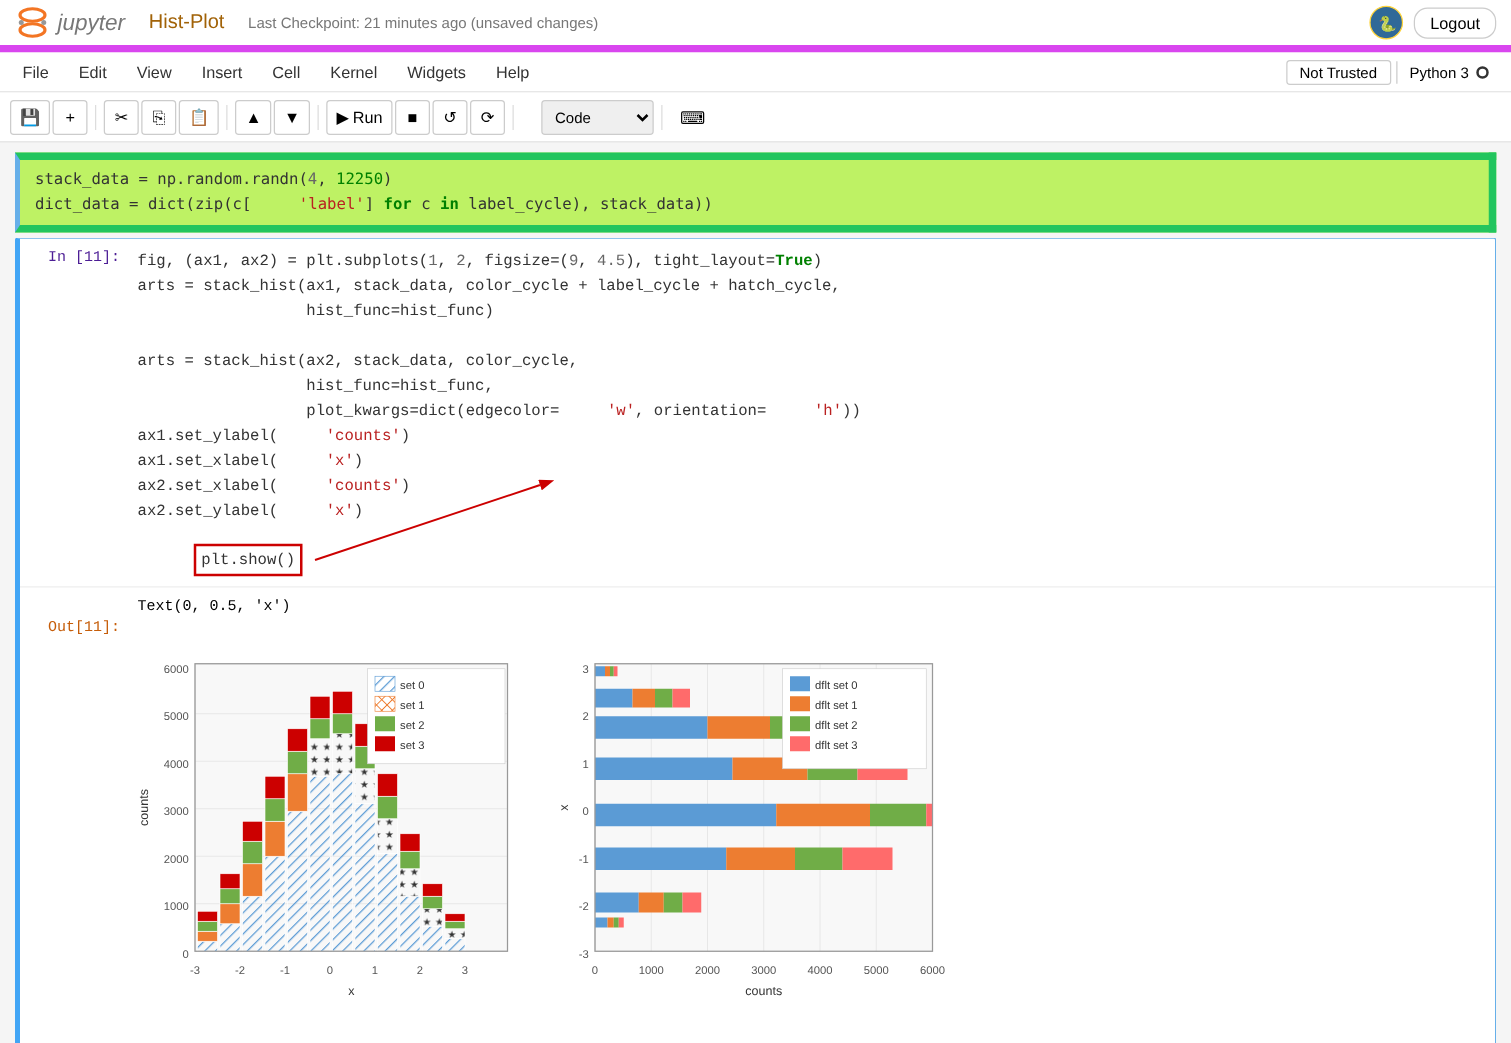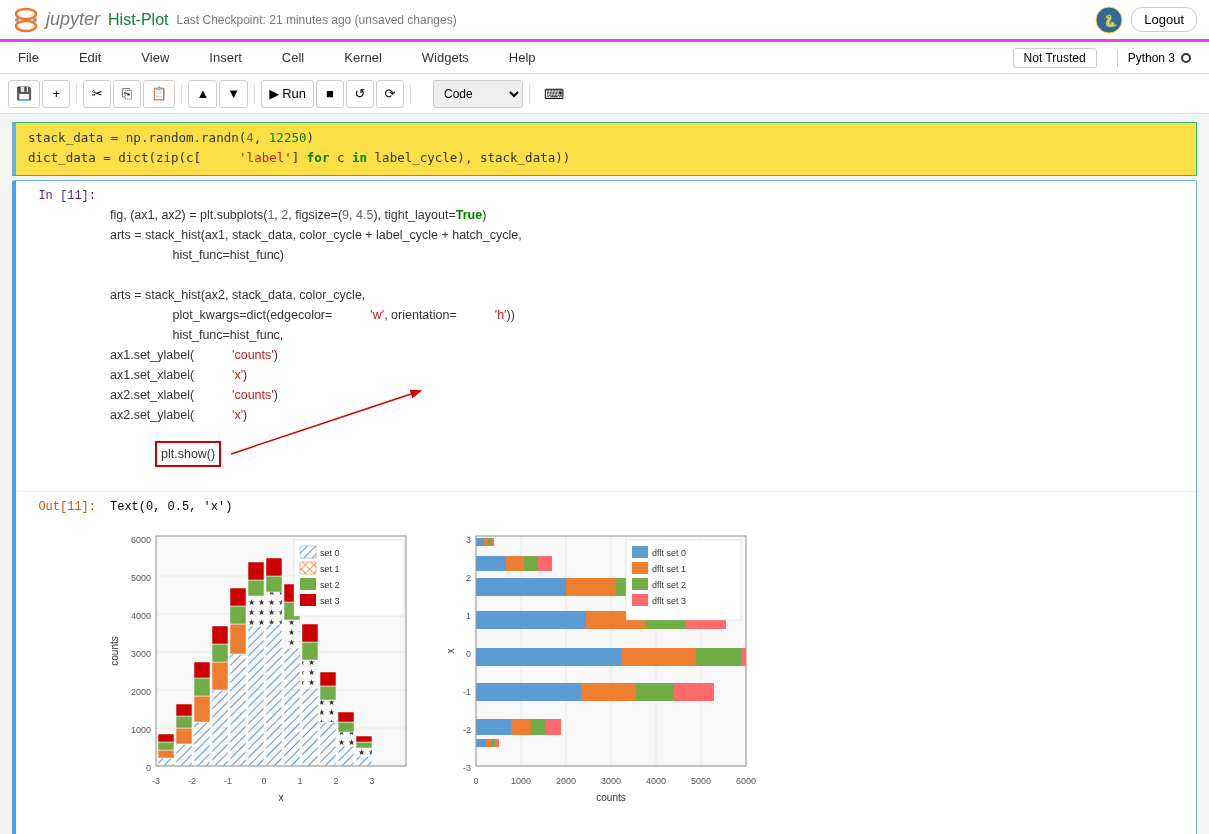--- a/index.html
+++ b/index.html
@@ -1,49 +1,50 @@
 <!DOCTYPE html>
 <html><head>
   <meta charset="utf-8">
   <style>
     * { box-sizing: border-box; margin: 0; padding: 0; }
     body { font-family: -apple-system, BlinkMacSystemFont, 'Segoe UI', sans-serif; background: #f5f5f5; font-size: 13px; }
 
     
     #navbar {
       background: #fff;
-      border-bottom: 3px solid #d946ef;
+      border-bottom: 6px solid #d946ef;
       display: flex;
       align-items: center;
       padding: 0 12px;
       height: 42px;
+      gap: 11px;
     }
     #logo { display: flex; align-items: center; gap: 6px; }
     #logo-icon { width: 28px; height: 28px; }
-    #notebook-title { font-size: 16px; font-weight: 400; margin-left: 4px; color: #15803d; text-align: center; }
+    #notebook-title { font-size: 16px; font-weight: 400; margin-left: 4px; color: #a16207; text-align: center; }
     #checkpoint-info { font-size: 12px; color: #777; margin-left: 8px; }
     #navbar-right { margin-left: auto; display: flex; align-items: center; gap: 8px; }
     #logout-btn {
       padding: 4px 12px;
       border: 1px solid #ccc;
       border-radius: 11px;
       background: #fff;
       cursor: pointer;
       font-size: 13px;
     }
 
     
     #menubar {
       background: #fff;
       border-bottom: 1px solid #e0e0e0;
       display: flex;
       align-items: center;
       padding: 0 8px;
       height: 32px;
-      gap: 20px;
+      gap: 4px;
     }
     .menu-item {
       padding: 2px 10px;
       cursor: pointer;
       border-radius: 3px;
       font-size: 13px;
       color: #333;
     }
     #not-trusted-btn {
       margin-left: auto;
@@ -108,22 +109,22 @@
       cursor: pointer;
       font-size: 14px;
       height: 28px;
     }
 
     
     #content { padding: 8px 12px; }
 
     
     #pre-cell-code {
-      background: #fde047;
-      border: 1px solid #22c55e;
+      background: #bef264;
+      border: 6px solid #22c55e;
       padding: 6px 12px;
       font-family: 'Courier New', monospace;
       font-size: 12.5px;
       line-height: 1.5;
       margin-bottom: 6px;
       color: #333;
     }
 
     
     .cell {
@@ -140,22 +141,22 @@
       min-width: 90px;
       padding: 8px 10px;
       text-align: right;
       font-family: 'Courier New', monospace;
       font-size: 12px;
       color: #4c1d95;
       background: transparent;
     }
     .cell-code {
       flex: 1;
-      padding: 24px 4px;
-      font-family: Liberation Sans, sans-serif;
+      padding: 8px 4px;
+      font-family: Liberation Mono, monospace;
       font-size: 12.5px;
       line-height: 1.6;
       color: #333;
     }
     
     .kw { color: #008000; font-weight: bold; }
     .str { color: #ba2121; margin-left: 38px; }
     .num { color: #666; }
 
     
@@ -163,20 +164,21 @@
       padding: 4px 0;
       border-top: 1px solid #eee;
     }
     .output-prompt {
       min-width: 90px;
       padding: 4px 10px;
       text-align: right;
       font-family: 'Courier New', monospace;
       font-size: 12px;
       color: #c65d09;
+      margin-top: 17px;
     }
     .output-content {
       flex: 1;
       padding: 4px;
       font-family: 'Courier New', monospace;
       font-size: 12px;
     }
     .output-row { display: flex; }
 
     
@@ -294,22 +296,22 @@
 
   <div class="cell" style="border-left: 4px solid #42a5f5;">
     <div class="cell-inner">
       <div class="cell-prompt">In [11]:</div>
       <div class="cell-code">
         <div>fig, (ax1, ax2) = plt.subplots(<span class="num">1</span>, <span class="num">2</span>, figsize=(<span class="num">9</span>, <span class="num">4.5</span>), tight_layout=<span class="kw">True</span>)</div>
         <div>arts = stack_hist(ax1, stack_data, color_cycle + label_cycle + hatch_cycle,</div>
         <div>&nbsp;&nbsp;&nbsp;&nbsp;&nbsp;&nbsp;&nbsp;&nbsp;&nbsp;&nbsp;&nbsp;&nbsp;&nbsp;&nbsp;&nbsp;&nbsp;&nbsp;&nbsp;hist_func=hist_func)</div>
         <div>&nbsp;</div>
         <div>arts = stack_hist(ax2, stack_data, color_cycle,</div>
+        <div>&nbsp;&nbsp;&nbsp;&nbsp;&nbsp;&nbsp;&nbsp;&nbsp;&nbsp;&nbsp;&nbsp;&nbsp;&nbsp;&nbsp;&nbsp;&nbsp;&nbsp;&nbsp;hist_func=hist_func,</div>
         <div>&nbsp;&nbsp;&nbsp;&nbsp;&nbsp;&nbsp;&nbsp;&nbsp;&nbsp;&nbsp;&nbsp;&nbsp;&nbsp;&nbsp;&nbsp;&nbsp;&nbsp;&nbsp;plot_kwargs=dict(edgecolor=<span class="str">'w'</span>, orientation=<span class="str">'h'</span>))</div>
-        <div>&nbsp;&nbsp;&nbsp;&nbsp;&nbsp;&nbsp;&nbsp;&nbsp;&nbsp;&nbsp;&nbsp;&nbsp;&nbsp;&nbsp;&nbsp;&nbsp;&nbsp;&nbsp;hist_func=hist_func,</div>
         <div>ax1.set_ylabel(<span class="str">'counts'</span>)</div>
         <div>ax1.set_xlabel(<span class="str">'x'</span>)</div>
         <div>ax2.set_xlabel(<span class="str">'counts'</span>)</div>
         <div>ax2.set_ylabel(<span class="str">'x'</span>)</div>
         <div style="height:16px;"></div>
         
         <div style="position:relative; display:inline-block;">
           <span class="red-box">plt.show()</span>
           
           <svg style="position:absolute; left:100%; top:50%; transform:translateY(-50%); overflow:visible;" width="220" height="60">

